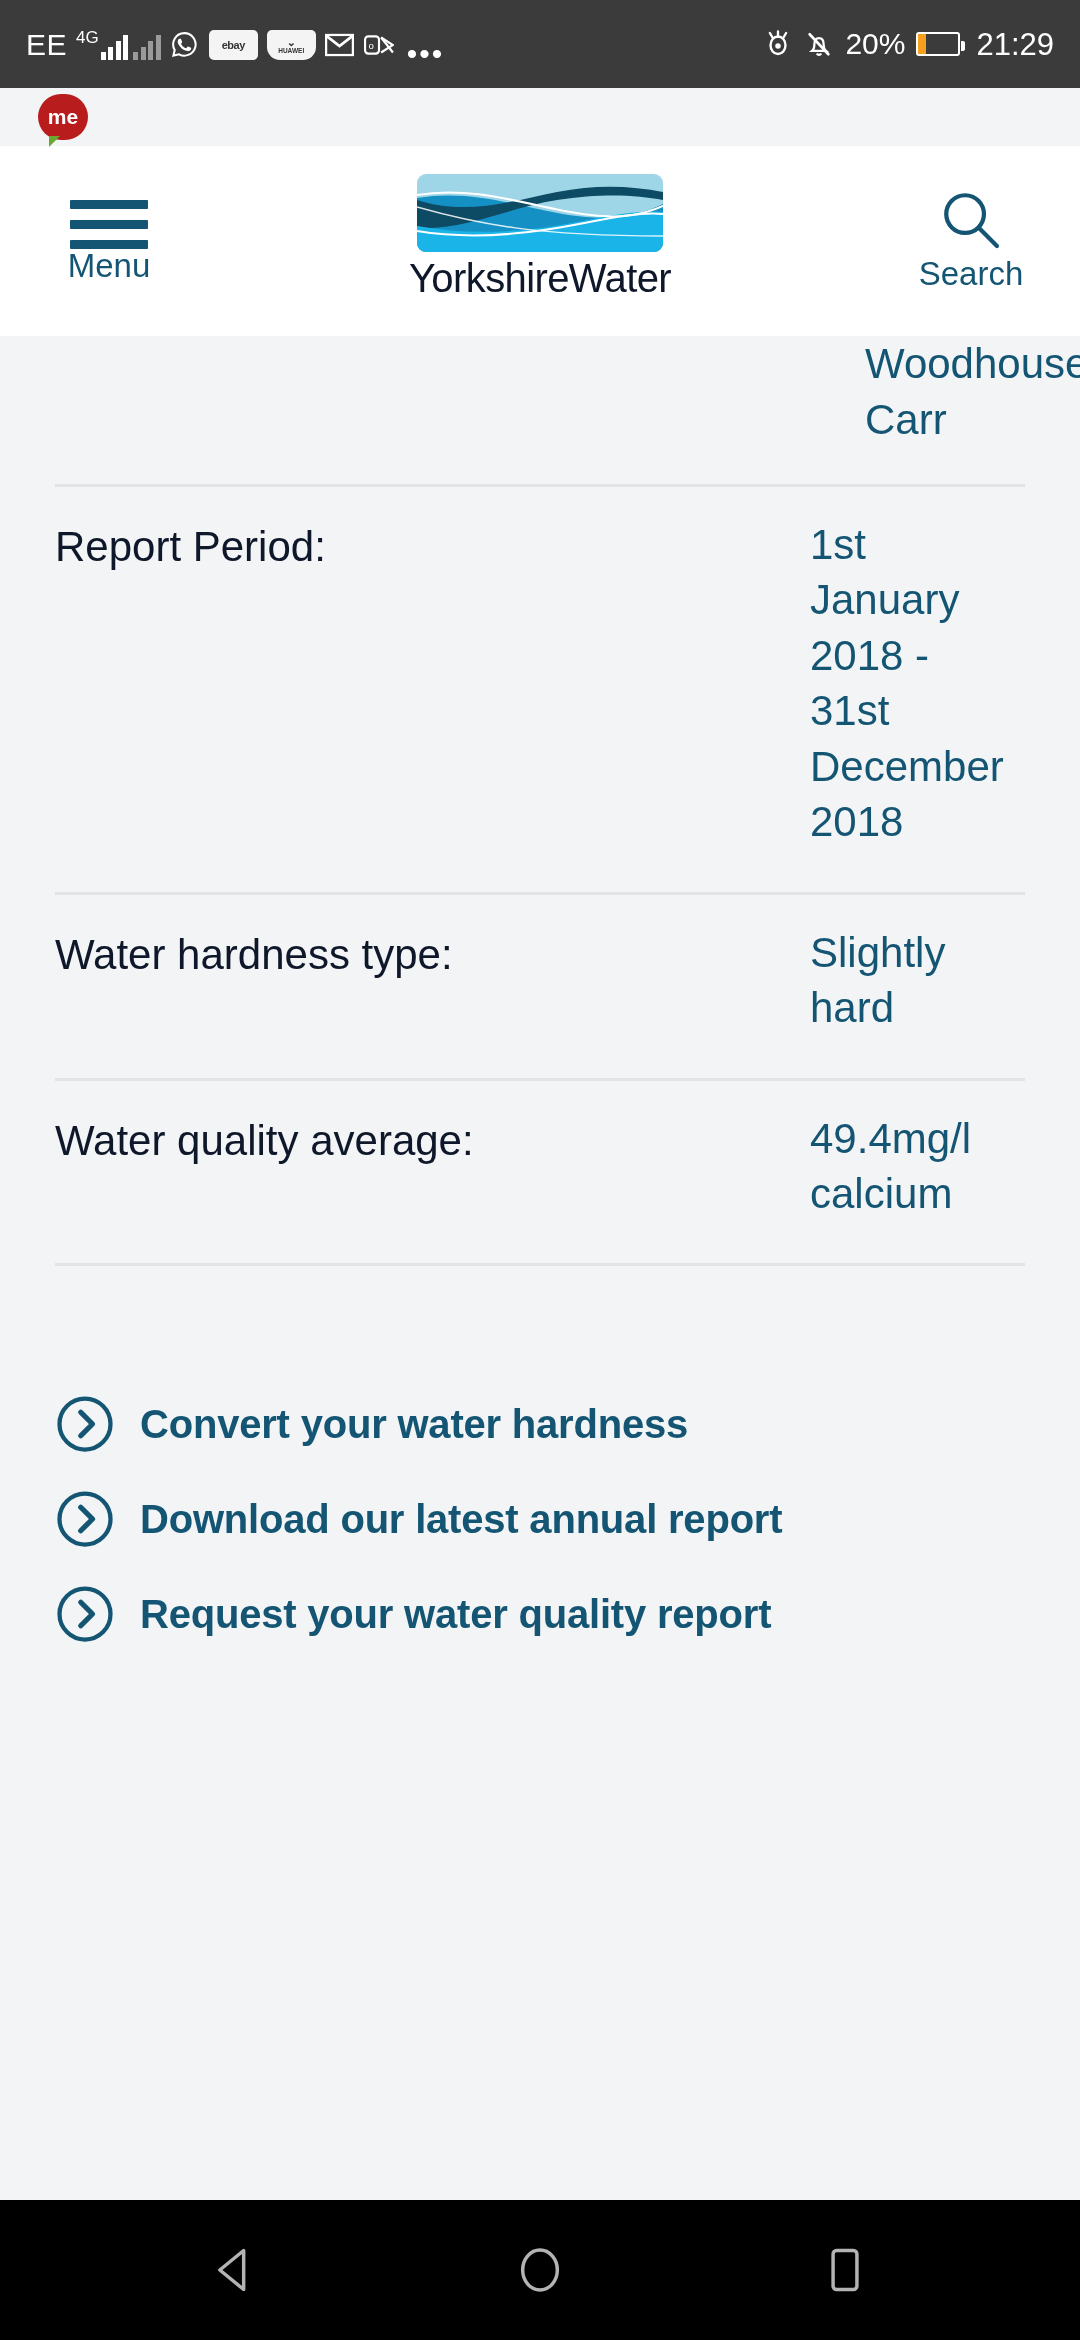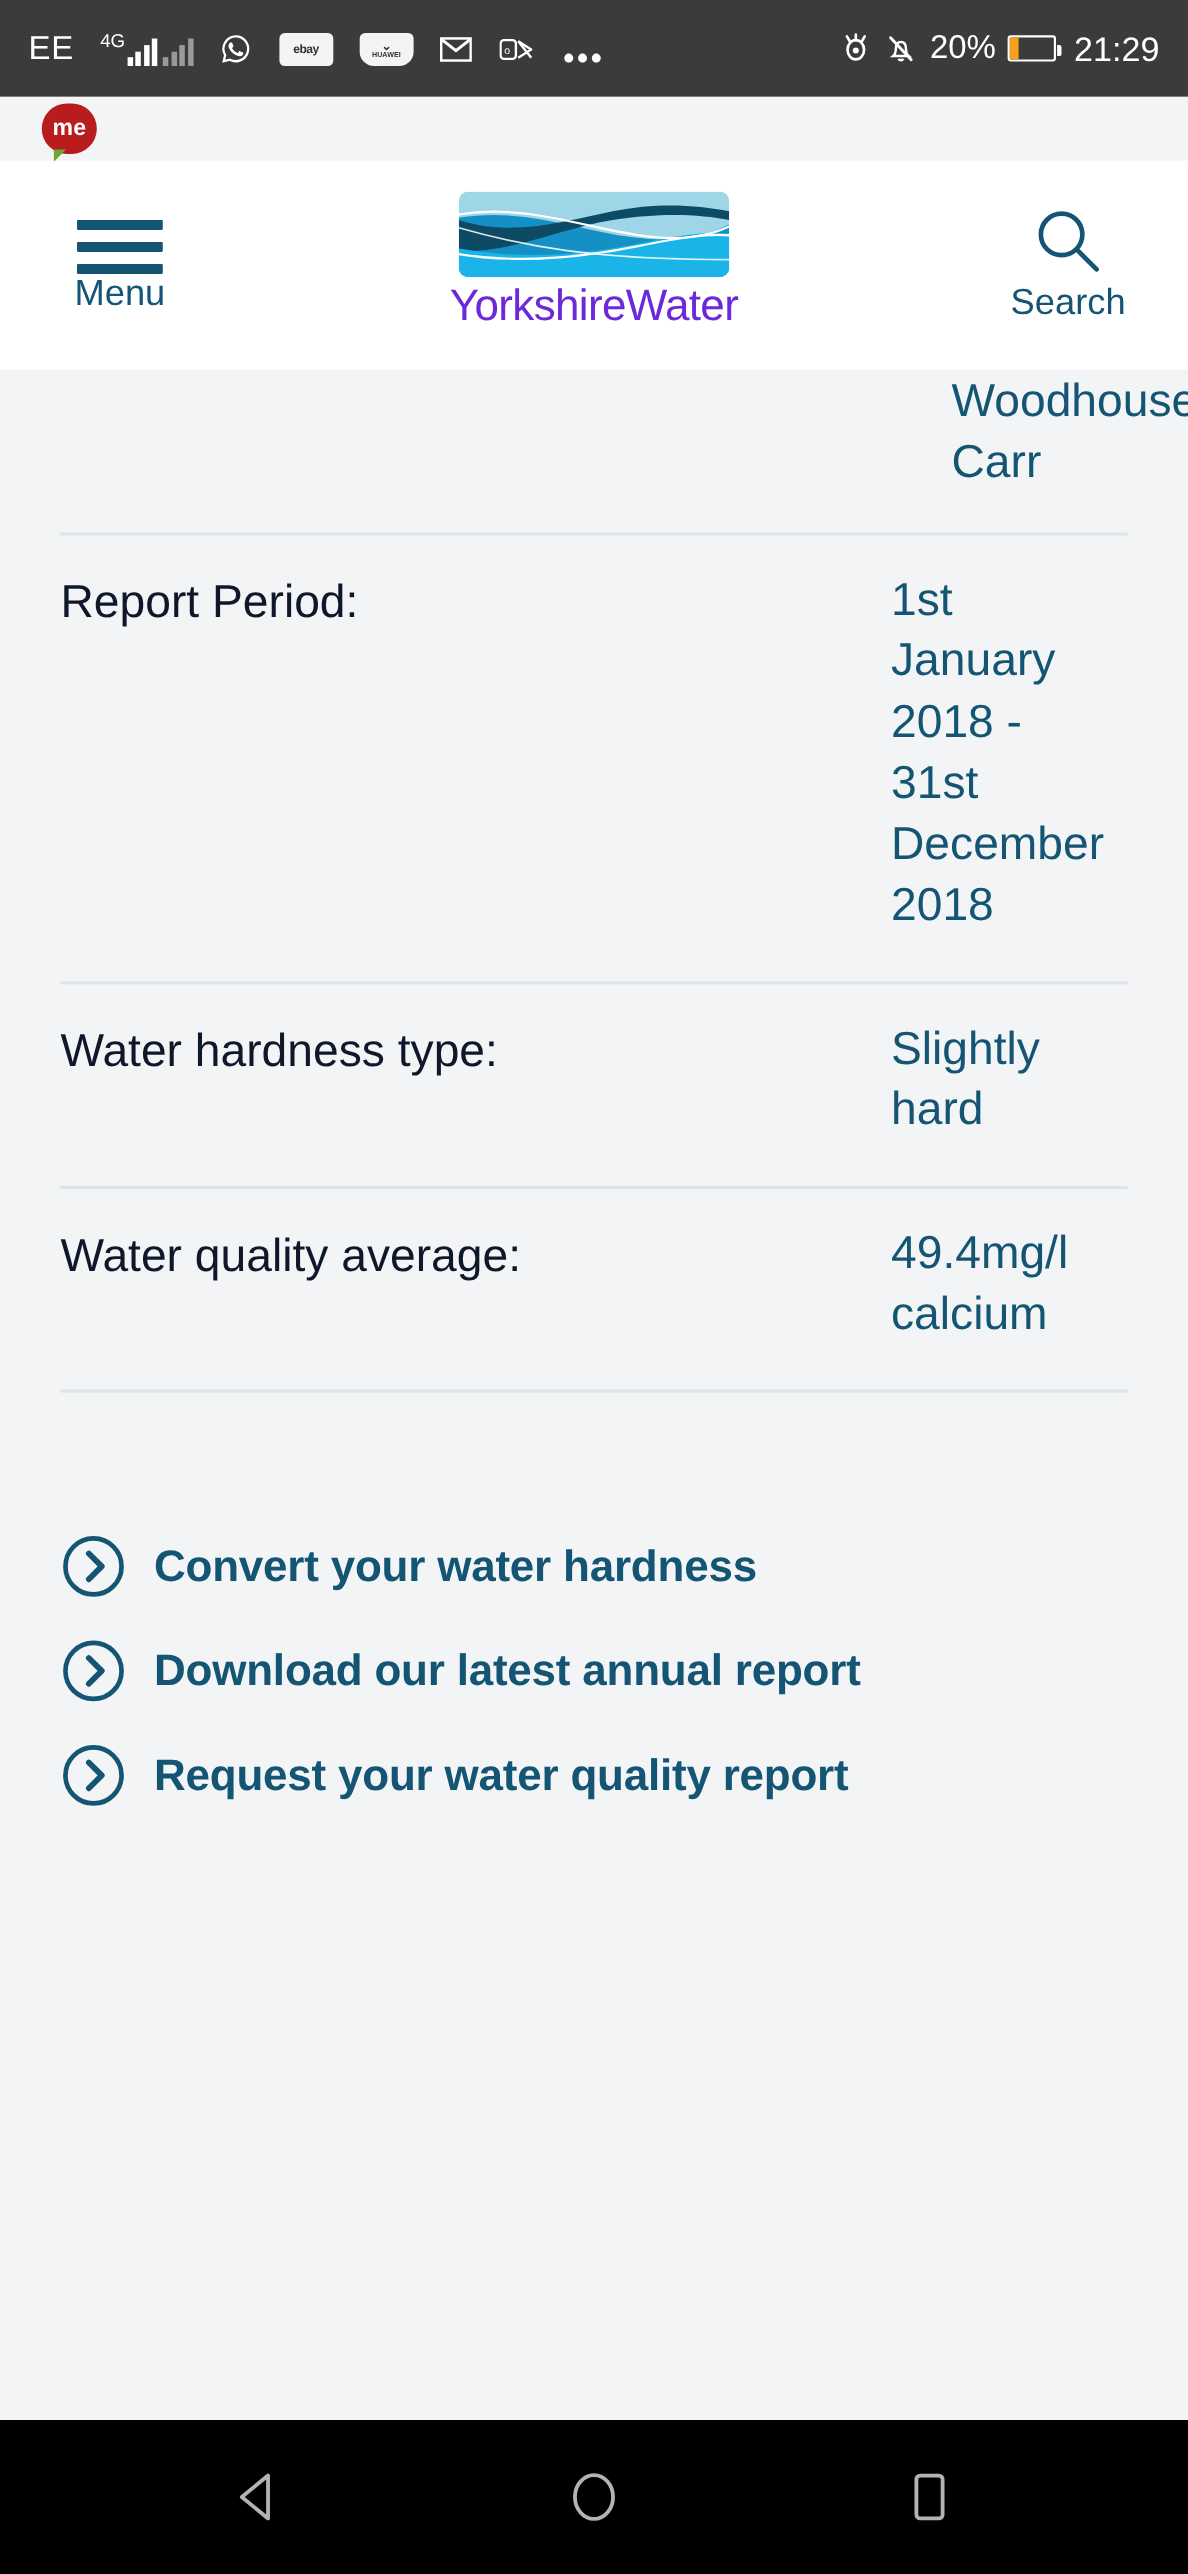--- a/index.html
+++ b/index.html
@@ -10,21 +10,21 @@
     overflow:hidden;
   }
   .screen { width:1080px; height:2340px; position:relative; display:flex; flex-direction:column; }
 
   
   .statusbar {
     height:88px; background:#3b3b3b; color:#ffffff;
     display:flex; align-items:center; justify-content:space-between;
     padding:0 26px; flex:0 0 88px;
   }
-  .sb-left { display:flex; align-items:flex-end; gap:24px; }
+  .sb-left { display:flex; align-items:flex-end; gap:9px; }
   .sb-right { display:flex; align-items:center; gap:11px; }
   .carrier { font-size:30px; letter-spacing:.5px; line-height:1; }
   .net { display:flex; align-items:flex-end; gap:2px; }
   .net-gen { font-size:17px; line-height:1; margin-bottom:14px; }
   .bars { display:flex; align-items:flex-end; gap:2.5px; height:26px; }
   .bars i { width:5px; background:#ffffff; display:block; }
   .bars i:nth-child(1){height:8px;}
   .bars i:nth-child(2){height:13px;}
   .bars i:nth-child(3){height:19px;}
   .bars i:nth-child(4){height:25px;}
@@ -69,21 +69,21 @@
     flex:0 0 190px; background:#ffffff; display:flex; align-items:center;
     justify-content:space-between; padding:0 34px 10px 34px;
   }
   .hdr-btn { display:flex; flex-direction:column; align-items:center; width:150px; }
   .hdr-label { color:#155574; font-size:33px; line-height:1; }
   .burger { display:flex; flex-direction:column; gap:11px; width:78px; padding-top:10px;}
   .burger i { display:block; height:9px; background:#155574; border-radius:1px; }
   .search-ico { padding-top:4px; }
   .logo-wrap { display:flex; flex-direction:column; align-items:center; gap:6px; width:370px; }
   .logo-mark { width:246px; height:78px; border-radius:9px; overflow:hidden; }
-  .logo-word { color:#6d28d9; font-size:40px; letter-spacing:-.6px; line-height:1; }
+  .logo-word { color:#0f172a; font-size:40px; letter-spacing:-.6px; line-height:1; }
 
   
   .page { flex:1 1 auto; background:#f2f4f5; overflow:hidden; position:relative; }
   .table-block { padding:0 55px; }
   .row {
     display:flex; align-items:flex-start; justify-content:space-between;
     border-bottom:3px solid #e1e4e6; padding:30px 0 42px 0; gap:20px;
   }
   .row-label { color:#0f172a; font-size:42px; line-height:1.32; flex:0 0 auto; padding-top:2px;}
   .row-value {

